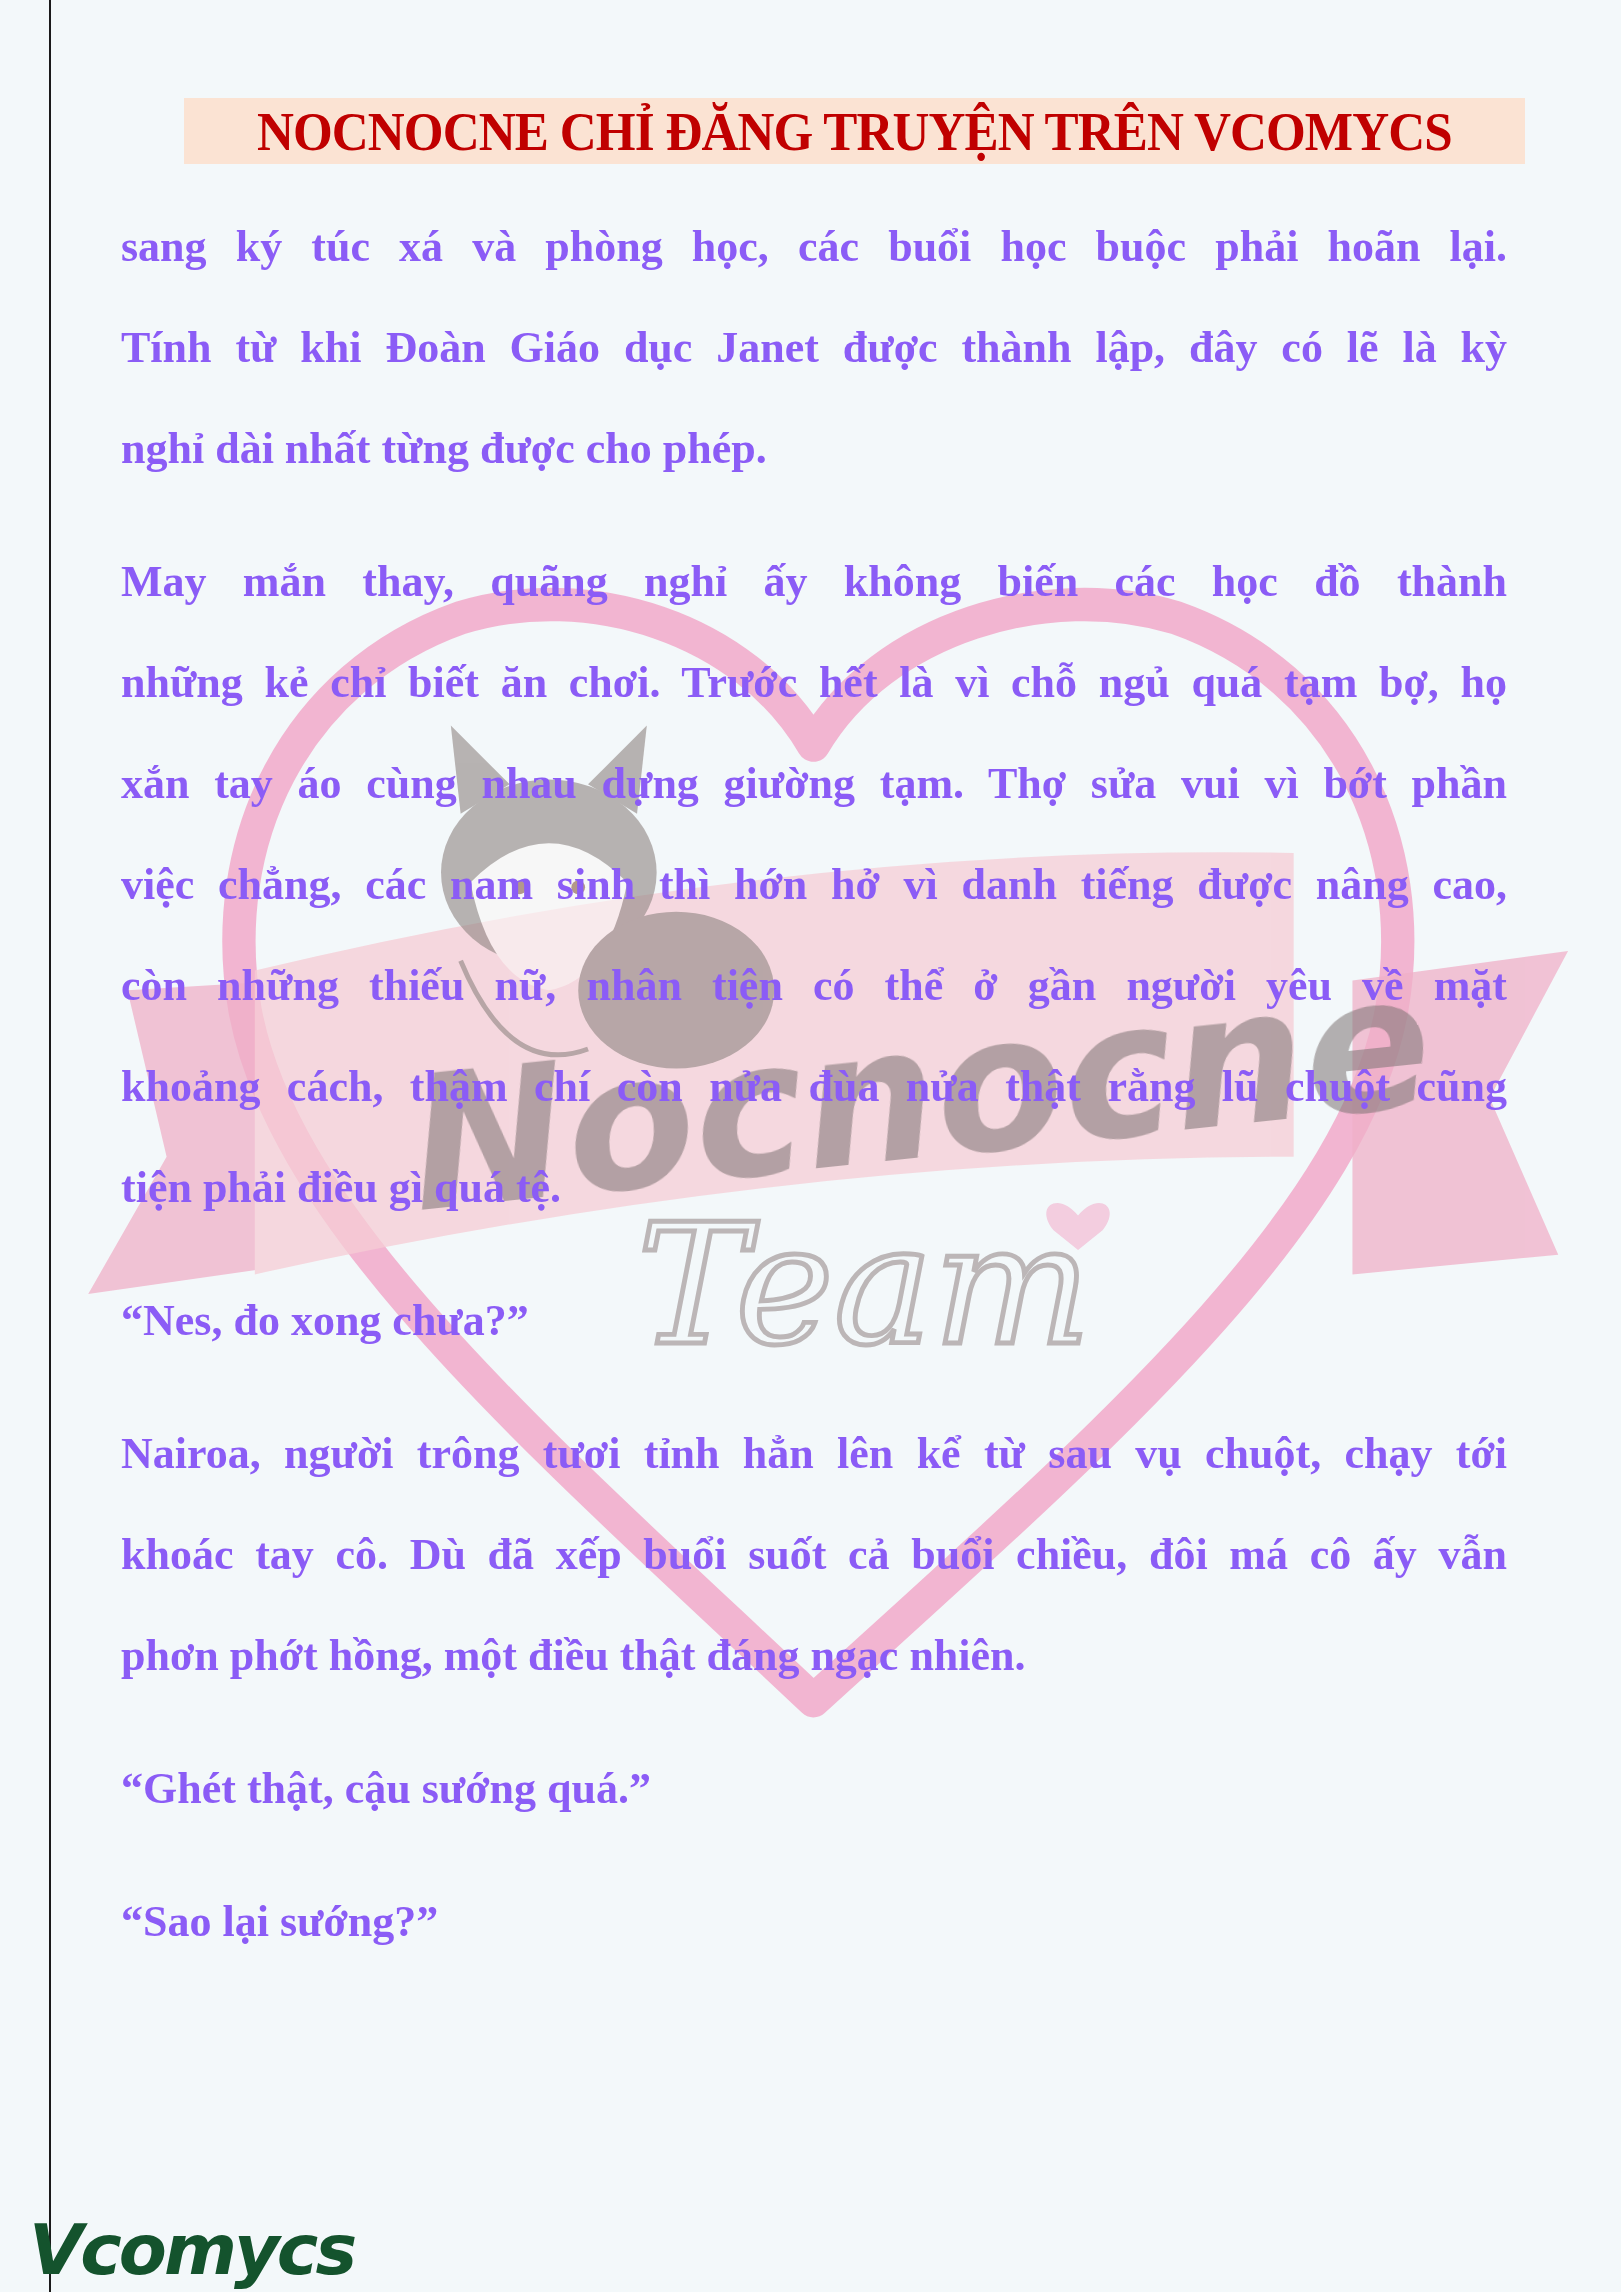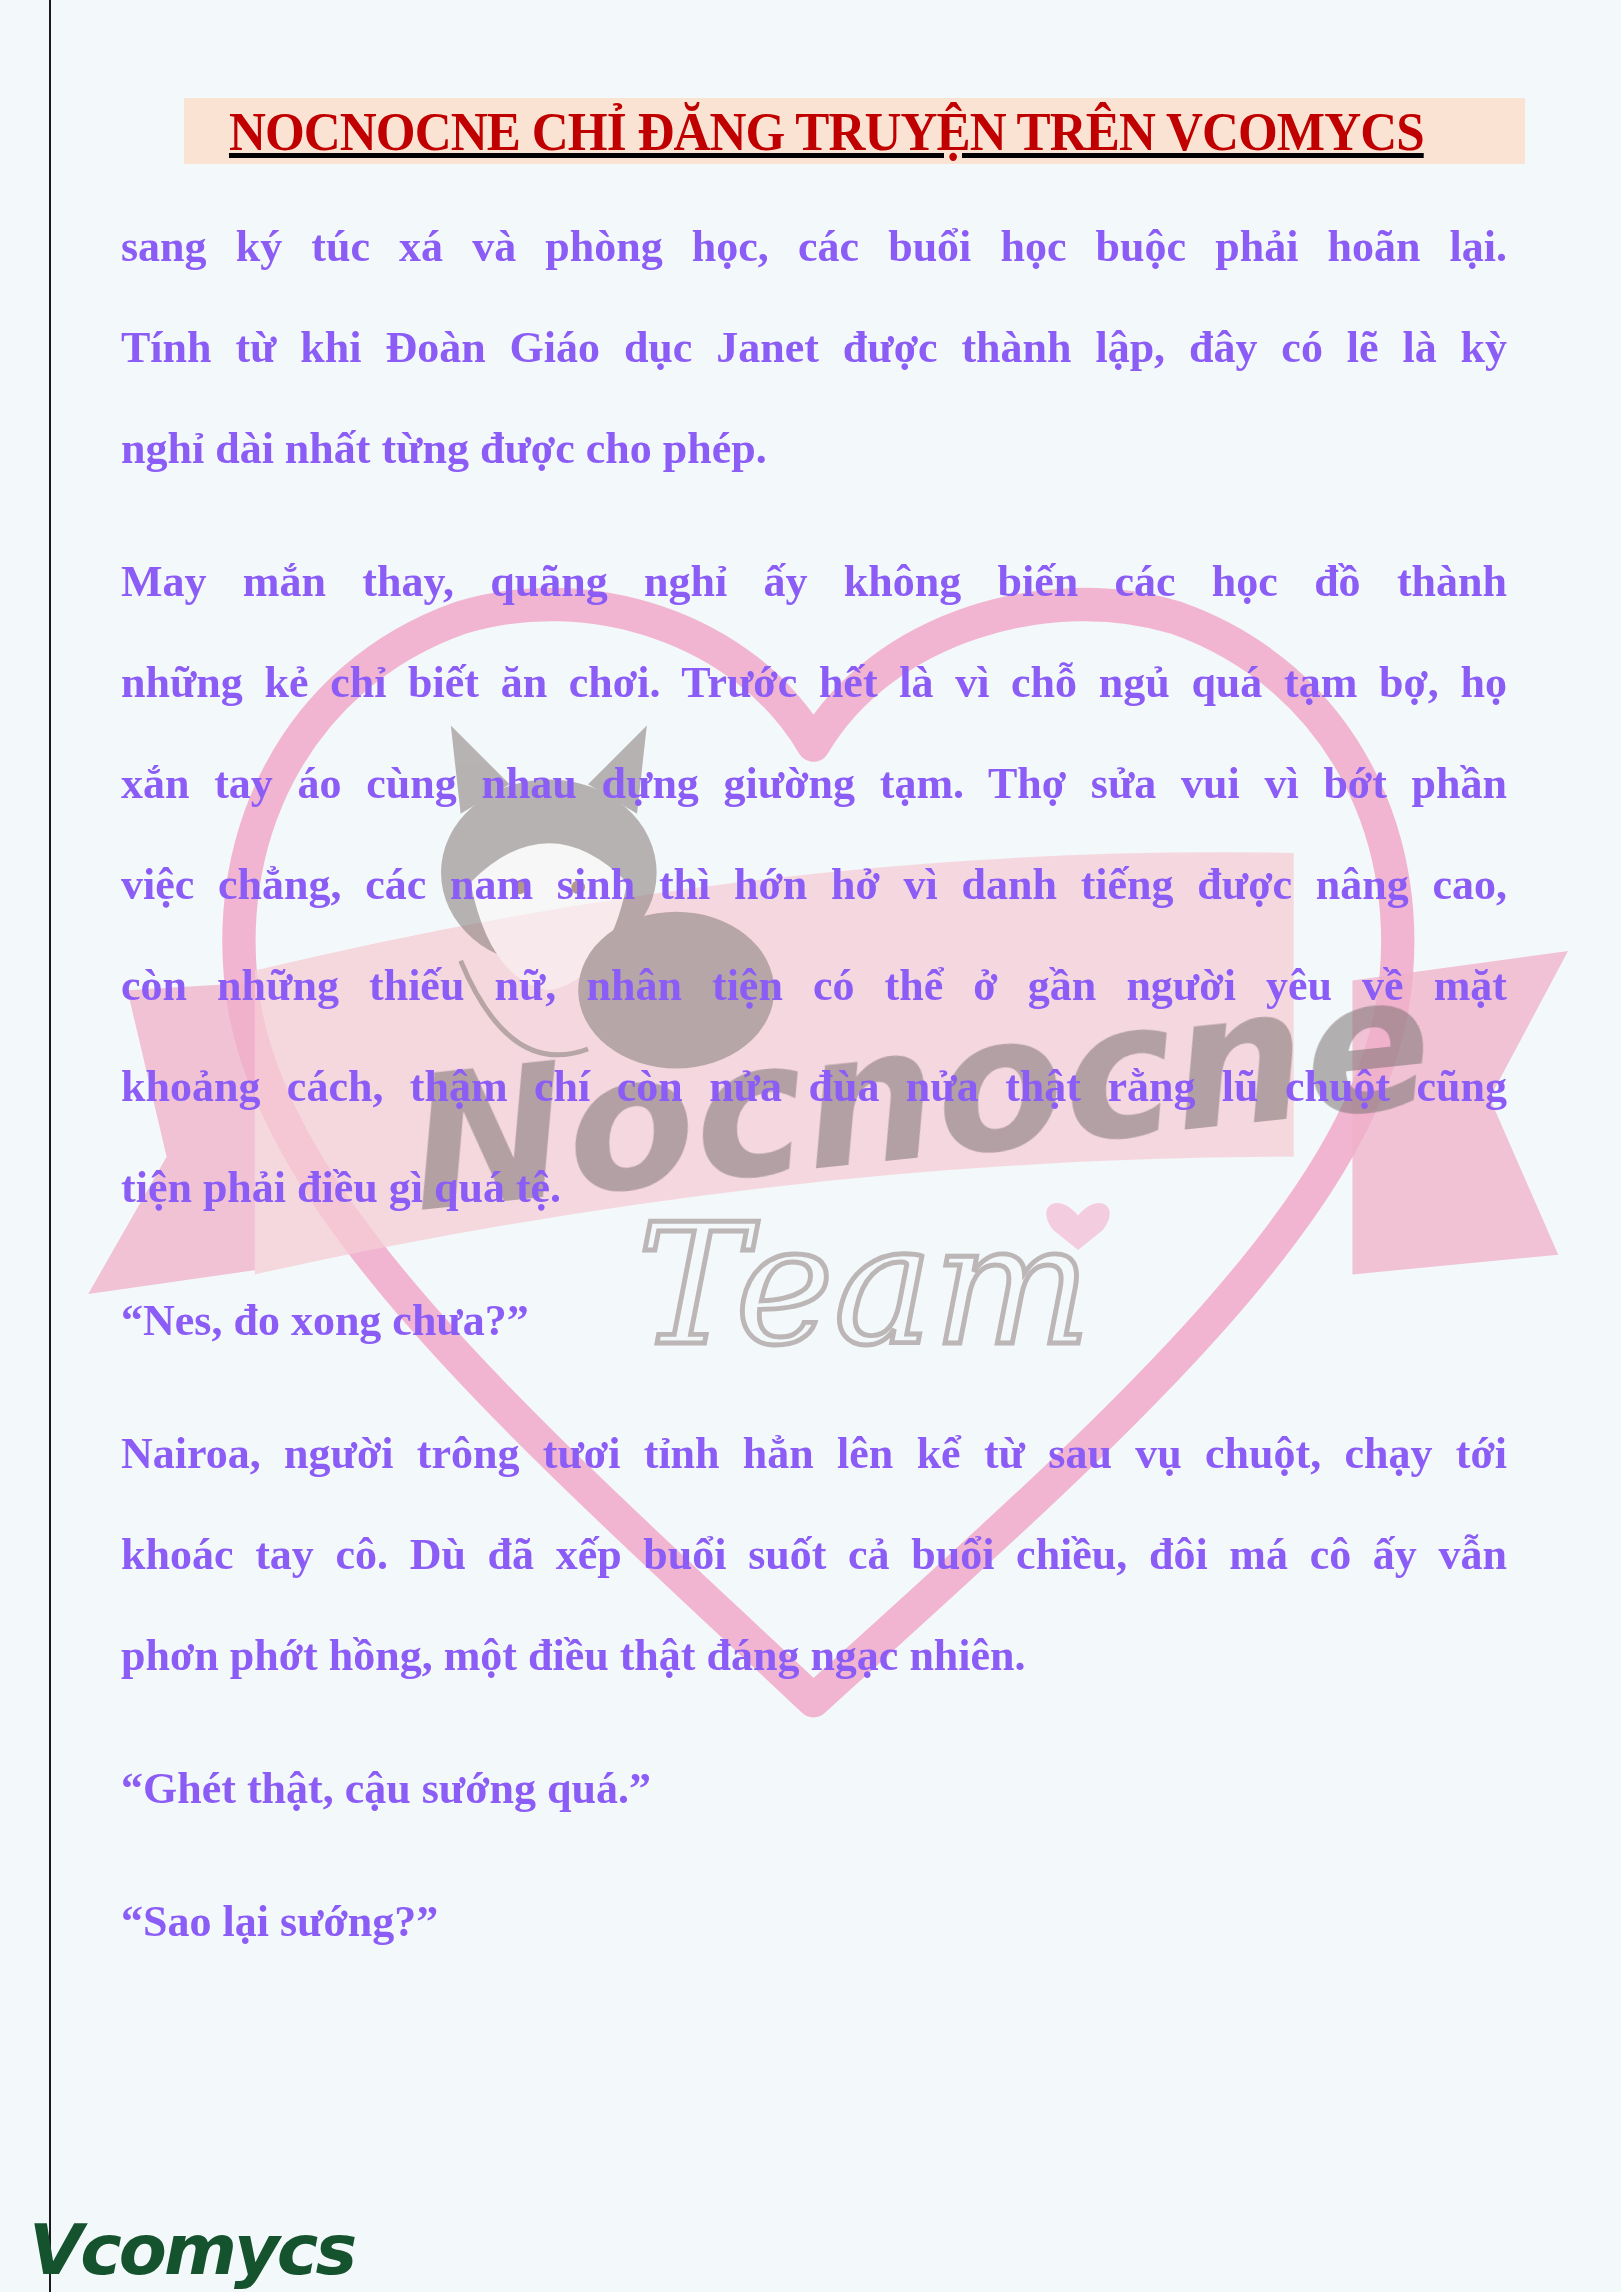--- a/index.html
+++ b/index.html
@@ -8,21 +8,21 @@
     background: #f3f8fa;
     font-family: "Liberation Serif", "DejaVu Serif", serif;
   }
   .left-rule {
     position: absolute; left: 49px; top: 0; width: 2px; height: 2293px; background: #1a1a1a;
   }
   .watermark { position: absolute; left: 0; top: 0; width: 1621px; height: 2293px; pointer-events: none; }
   .title-banner {
     position: absolute; left: 184px; top: 98px; width: 1341px; height: 66px;
     background: #fbe3d3;
-    display: flex; align-items: center; justify-content: flex-start; text-decoration: underline;
+    display: flex; align-items: center; justify-content: center;
   }
   .title-text {
     color: #c00000; font-weight: bold; font-size: 55px; letter-spacing: -1px;
     white-space: nowrap; transform: scaleX(0.93); transform-origin: center;
     line-height: 1;
   }
   .content {
     position: absolute; left: 121px; top: 196px; width: 1386px;
     color: #8b5cf6; font-weight: bold; font-size: 44px; line-height: 101px;
   }

